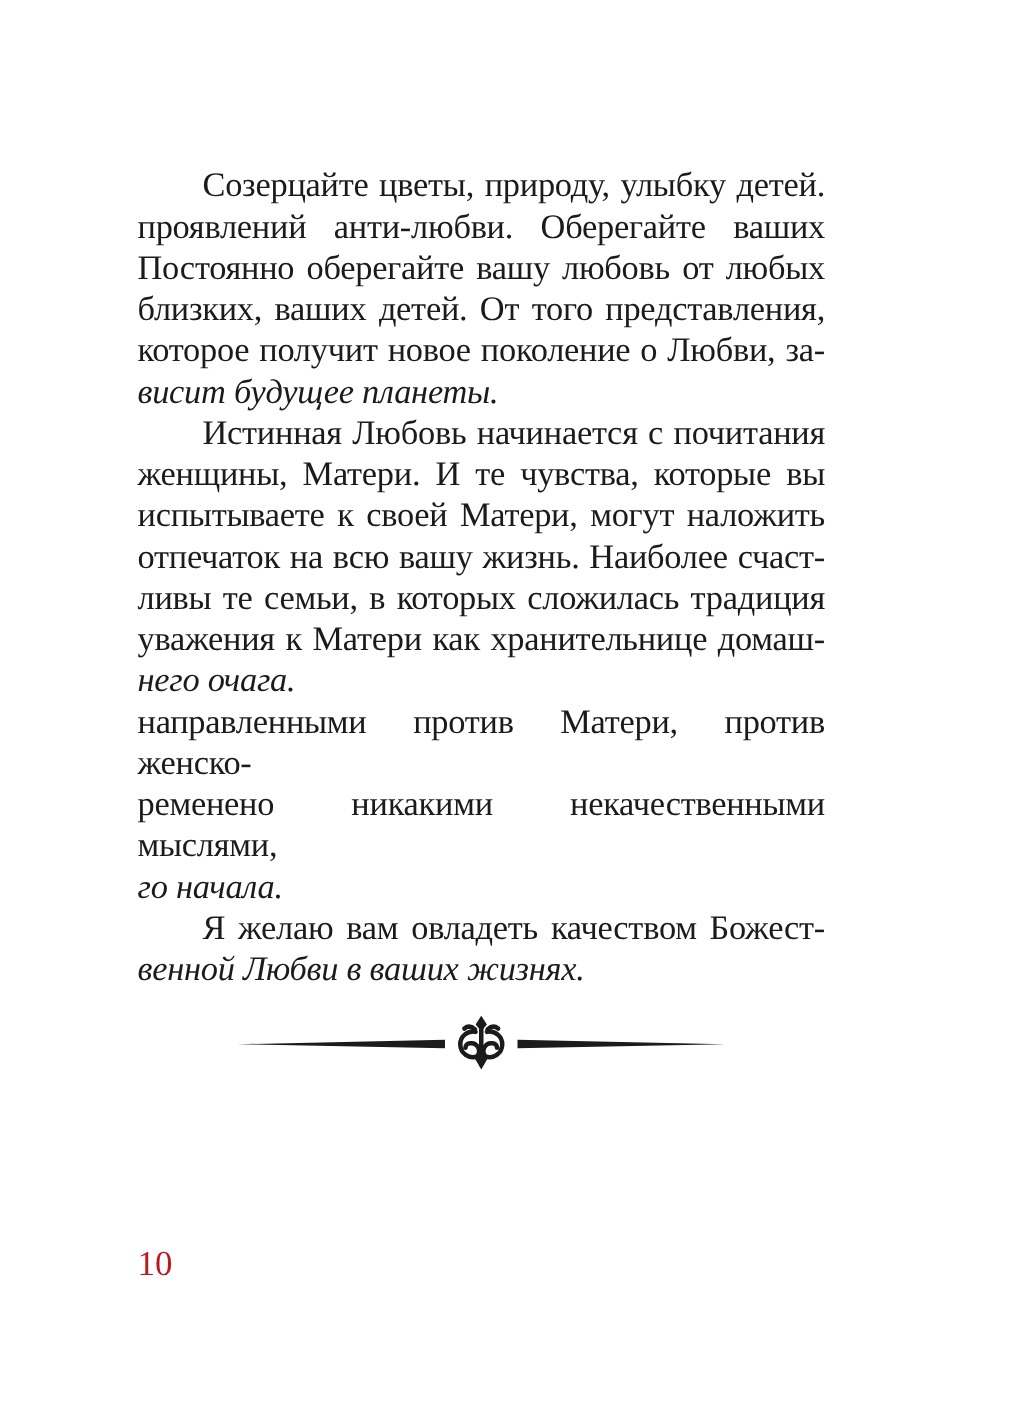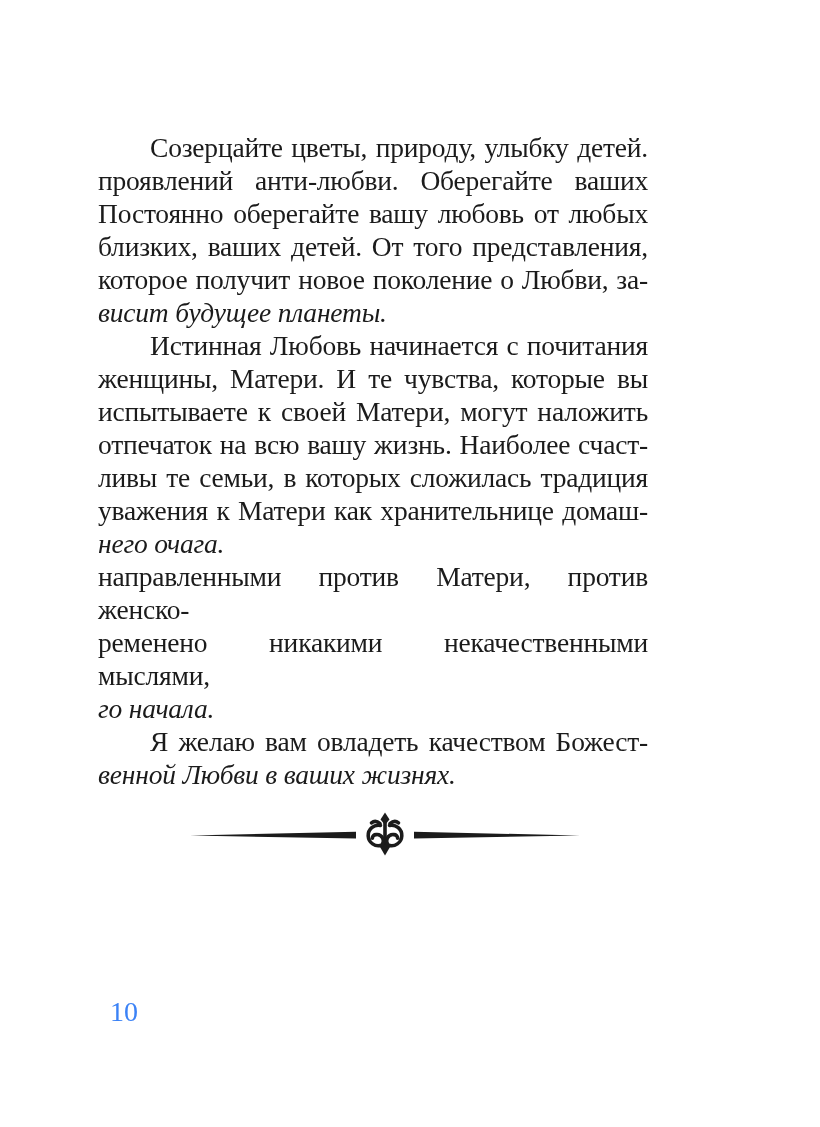--- a/index.html
+++ b/index.html
@@ -11,21 +11,21 @@
     position: relative;
     overflow: hidden;
   }
   .book-page {
     position: absolute;
     inset: 0;
     background: #ffffff;
   }
   .text-block {
     position: absolute;
-    left: 98px;
+    left: 110px;
     top: 131px;
     width: 550px;
     font-size: 27.5px;
     line-height: 33px;
     letter-spacing: -0.2px;
   }
   .paragraph { text-align: justify; }
   .line {
     text-align: justify;
     text-align-last: justify;
@@ -42,21 +42,21 @@
     display: flex;
     justify-content: center;
   }
   .divider svg { display: block; }
   .page-number {
     position: absolute;
     left: 110px;
     top: 995px;
     font-size: 28px;
     line-height: 33px;
-    color: #3b82f6;
+    color: #b91c1c;
   }
 </style>
 </head>
 <body>
 
 <div class="book-page">
 
   <main class="text-block">
       <div class="paragraph">
         <div class="line first">Созерцайте цветы, природу, улыбку детей.</div>

